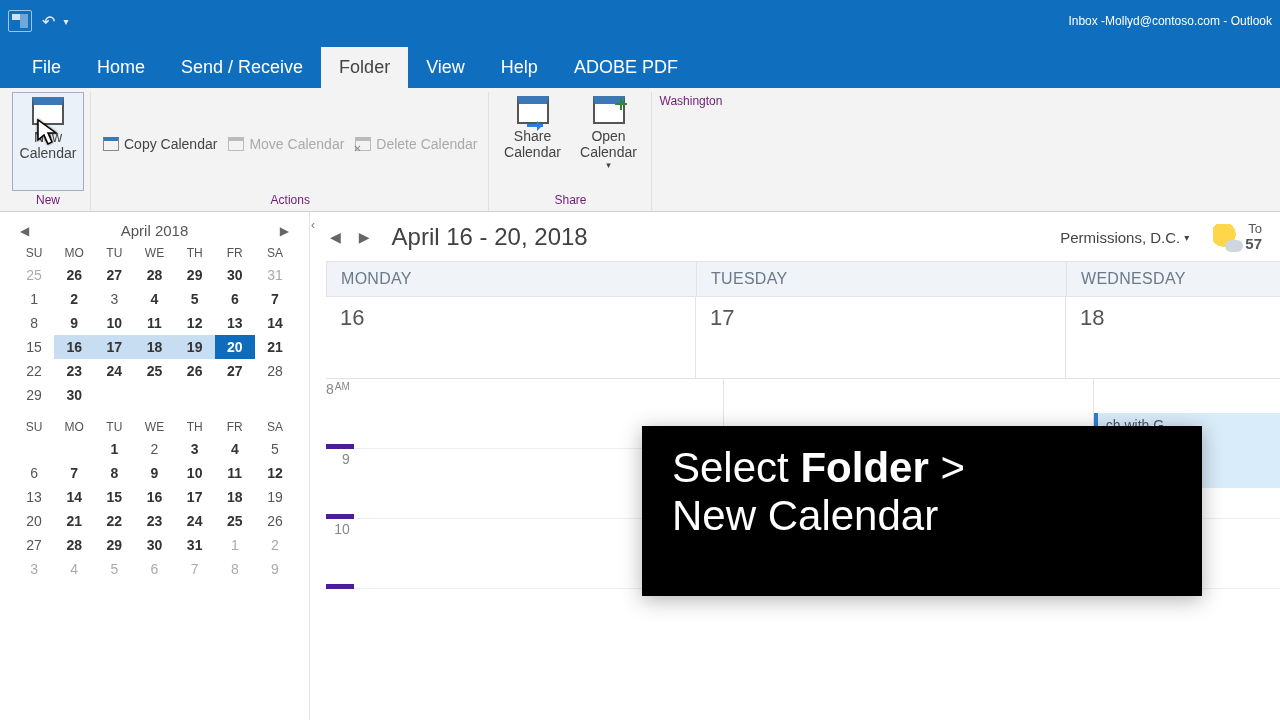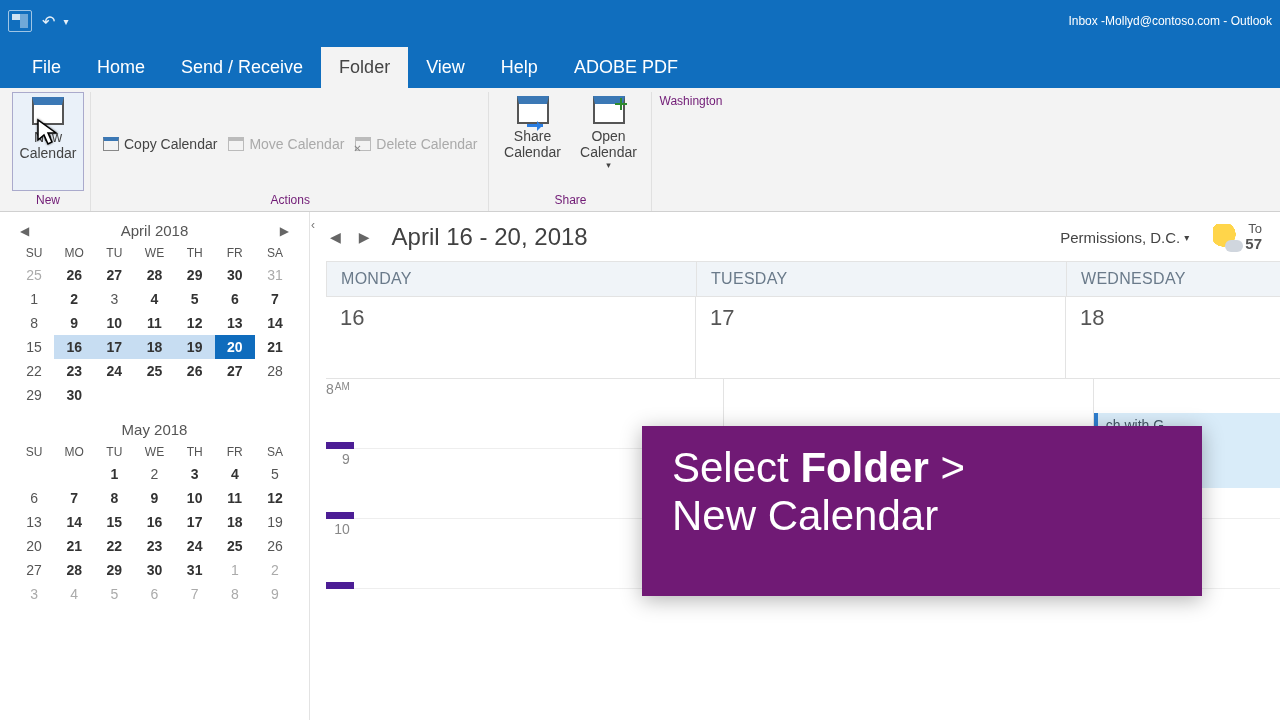--- a/index.html
+++ b/index.html
@@ -79,30 +79,30 @@
 .wtxt { font-size:13px; text-align:right; line-height:1.1; color:#555;}
 .wtxt b{font-size:15px;text-align:center;}
 
 .dayhead-row { display:flex; border-top:1px solid #e3e3e3; border-bottom:1px solid #e3e3e3; background:#f0f4f8; margin-left:16px;}
 .timecol-h { width:44px; background:#fff; border-right:1px solid #e3e3e3;}
 .dayhead { flex:1; min-width:370px; padding:8px 14px; font-size:16px; color:#6a7a8a; letter-spacing:0.3px; border-right:1px solid #e3e3e3;}
 .allday-row { display:flex; border-bottom:1px solid #e3e3e3; margin-left:16px; min-height:82px;}
 .allday-cell { flex:1; min-width:370px; padding:8px 14px; font-size:22px; color:#555; border-right:1px solid #e3e3e3;}
 .timegrid { display:flex; margin-left:16px;}
 .timecol { width:44px; display:flex; flex-direction:column;}
-.timeslot { height:70px; border-bottom:7px solid #4c1d95; font-size:14px; color:#888; text-align:right; padding:2px 4px 0 0; position:relative;}
+.timeslot { height:70px; border-bottom:5px solid #4c1d95; font-size:14px; color:#888; text-align:right; padding:2px 4px 0 0; position:relative;}
 .timeslot .ampm{font-size:10px; vertical-align:top; margin-left:1px;}
 .daycol { flex:1; min-width:370px; border-right:1px solid #e3e3e3; display:flex; flex-direction:column;}
 .cell { height:70px; border-bottom:1px solid #eee; position:relative;}
 .event { position:absolute; left:0; right:0; top:0; bottom:50%; background:#d0e6f7; border-left:4px solid #2f7ecf; font-size:14px; color:#456; padding:2px 8px; display:flex; align-items:center; justify-content:space-between;}
 .event.lunch { top:50%; bottom:-40px; background:#d9ecf9; font-size:14px; padding:4px 8px; line-height:1.2; display:block;}
 .sync-ico { width:14px; height:14px; border:1.5px solid #5a8cbf; border-radius:50%; position:relative;}
 .sync-ico::before{content:""; position:absolute; top:-3px; right:3px; border:3px solid transparent; border-bottom-color:#5a8cbf;}
 
-.overlay { position:absolute; left:642px; top:426px; width:560px; height:170px; background:#701a75; color:#fff; padding:18px 30px; box-shadow:0 4px 20px rgba(0,0,0,0.3);}
+.overlay { position:absolute; left:642px; top:426px; width:560px; height:170px; background:#000000; color:#fff; padding:18px 30px; box-shadow:0 4px 20px rgba(0,0,0,0.3);}
 .overlay .l1 { font-size:42px; }
 .overlay .l1 b{ font-weight:600;}
 .overlay .l2 { font-size:42px; }
 
 .cursor { position:absolute; left:36px; top:118px; width:24px; height:28px; pointer-events:none; z-index:50;}
 .cursor svg { filter: drop-shadow(0 0 1px rgba(0,0,0,0.6));}
 </style>
 </head>
 <body>
 
@@ -237,23 +237,20 @@
           <div class="d">29</div>
           <div class="d bold">30</div>
           <div class="d"></div>
           <div class="d"></div>
           <div class="d"></div>
           <div class="d"></div>
           <div class="d"></div>
         </div>
     </div>
     <div class="minical">
-      <div class="mc-head">
-        <span>May 2018</span>
-      </div>
       <div class="mc-grid" id="mc-may">
           <div class="dh">SU</div>
           <div class="dh">MO</div>
           <div class="dh">TU</div>
           <div class="dh">WE</div>
           <div class="dh">TH</div>
           <div class="dh">FR</div>
           <div class="dh">SA</div>
           <div class="d"></div>
           <div class="d"></div>

